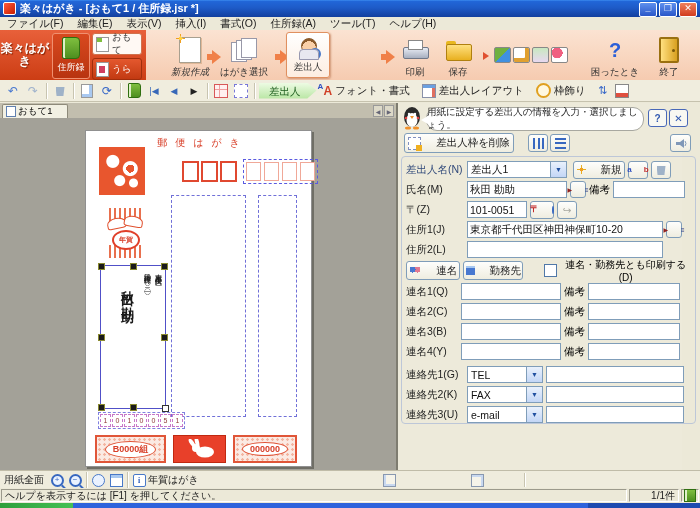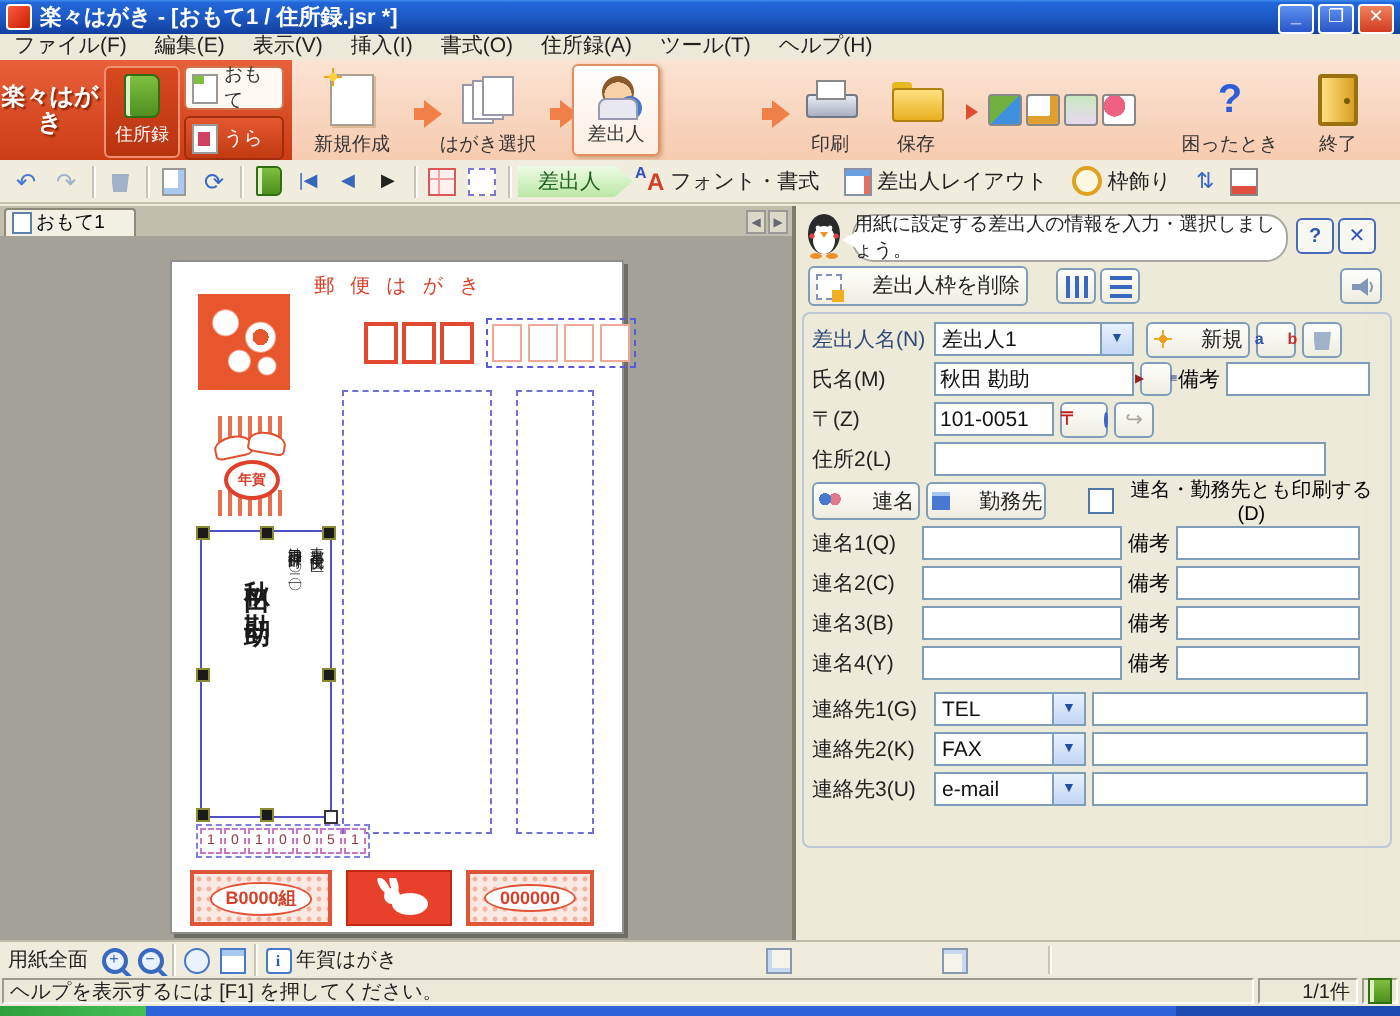--- a/index.html
+++ b/index.html
@@ -234,21 +234,21 @@
           <span class="pageico g"></span>
           <span>おもて</span>
         </div>
         <div class="fbtn back">
           <span class="pageico r"></span>
           <span>うら</span>
         </div>
       </div>
     </div>
     <div class="ribbon-main">
-      <div class="step" style="left:4px;">
+      <div class="step" style="left:18px;font-style:italic;">
         <div class="ic">
             <span class="ic-page">
               <span class="spark"></span>
             </span>
           </div>
         <div class="lb">新規作成</div>
       </div>
       <div class="flowarrow" style="left:66px;"></div>
       <div class="step" style="left:72px;">
         <div class="ic">
@@ -502,20 +502,28 @@
         <input class="tin" style="width: 72px;">
       </div>
 
       <div class="frow">
         <span class="flabel">〒(Z)</span>
         <input class="tin" style="width: 60px;" value="101-0051">
         <div class="xpbtn" style="width:24px;height:18px;font-size:9px;color:#C02020;font-weight:bold;">〒<span style="width:6px;height:6px;border:1.5px solid #3868C0;border-radius:50%;margin-left:-2px;"></span></div>
         <div class="xpbtn" style="width:20px;height:18px;color:#A8A8A0;">↪</div>
       </div>
 
+      <div class="frow">
+        <span class="flabel">住所1(J)</span>
+        <input class="tin" style="width: 196px;" value="東京都千代田区神田神保町10-20">
+        <div class="xpbtn minibtn">
+            <span style="color:#902020;">▶</span>
+            <span style="color:#203080;margin-left:-2px;">≡</span>
+          </div>
+      </div>
 
       <div class="frow">
         <span class="flabel">住所2(L)</span>
         <input class="tin" style="width: 196px;">
       </div>
 
       <div class="frow" style="height:19px;">
         <div class="xpbtn" style="width:56px;height:19px;">
           <span class="peopleico"></span>
           <span>連名</span>

